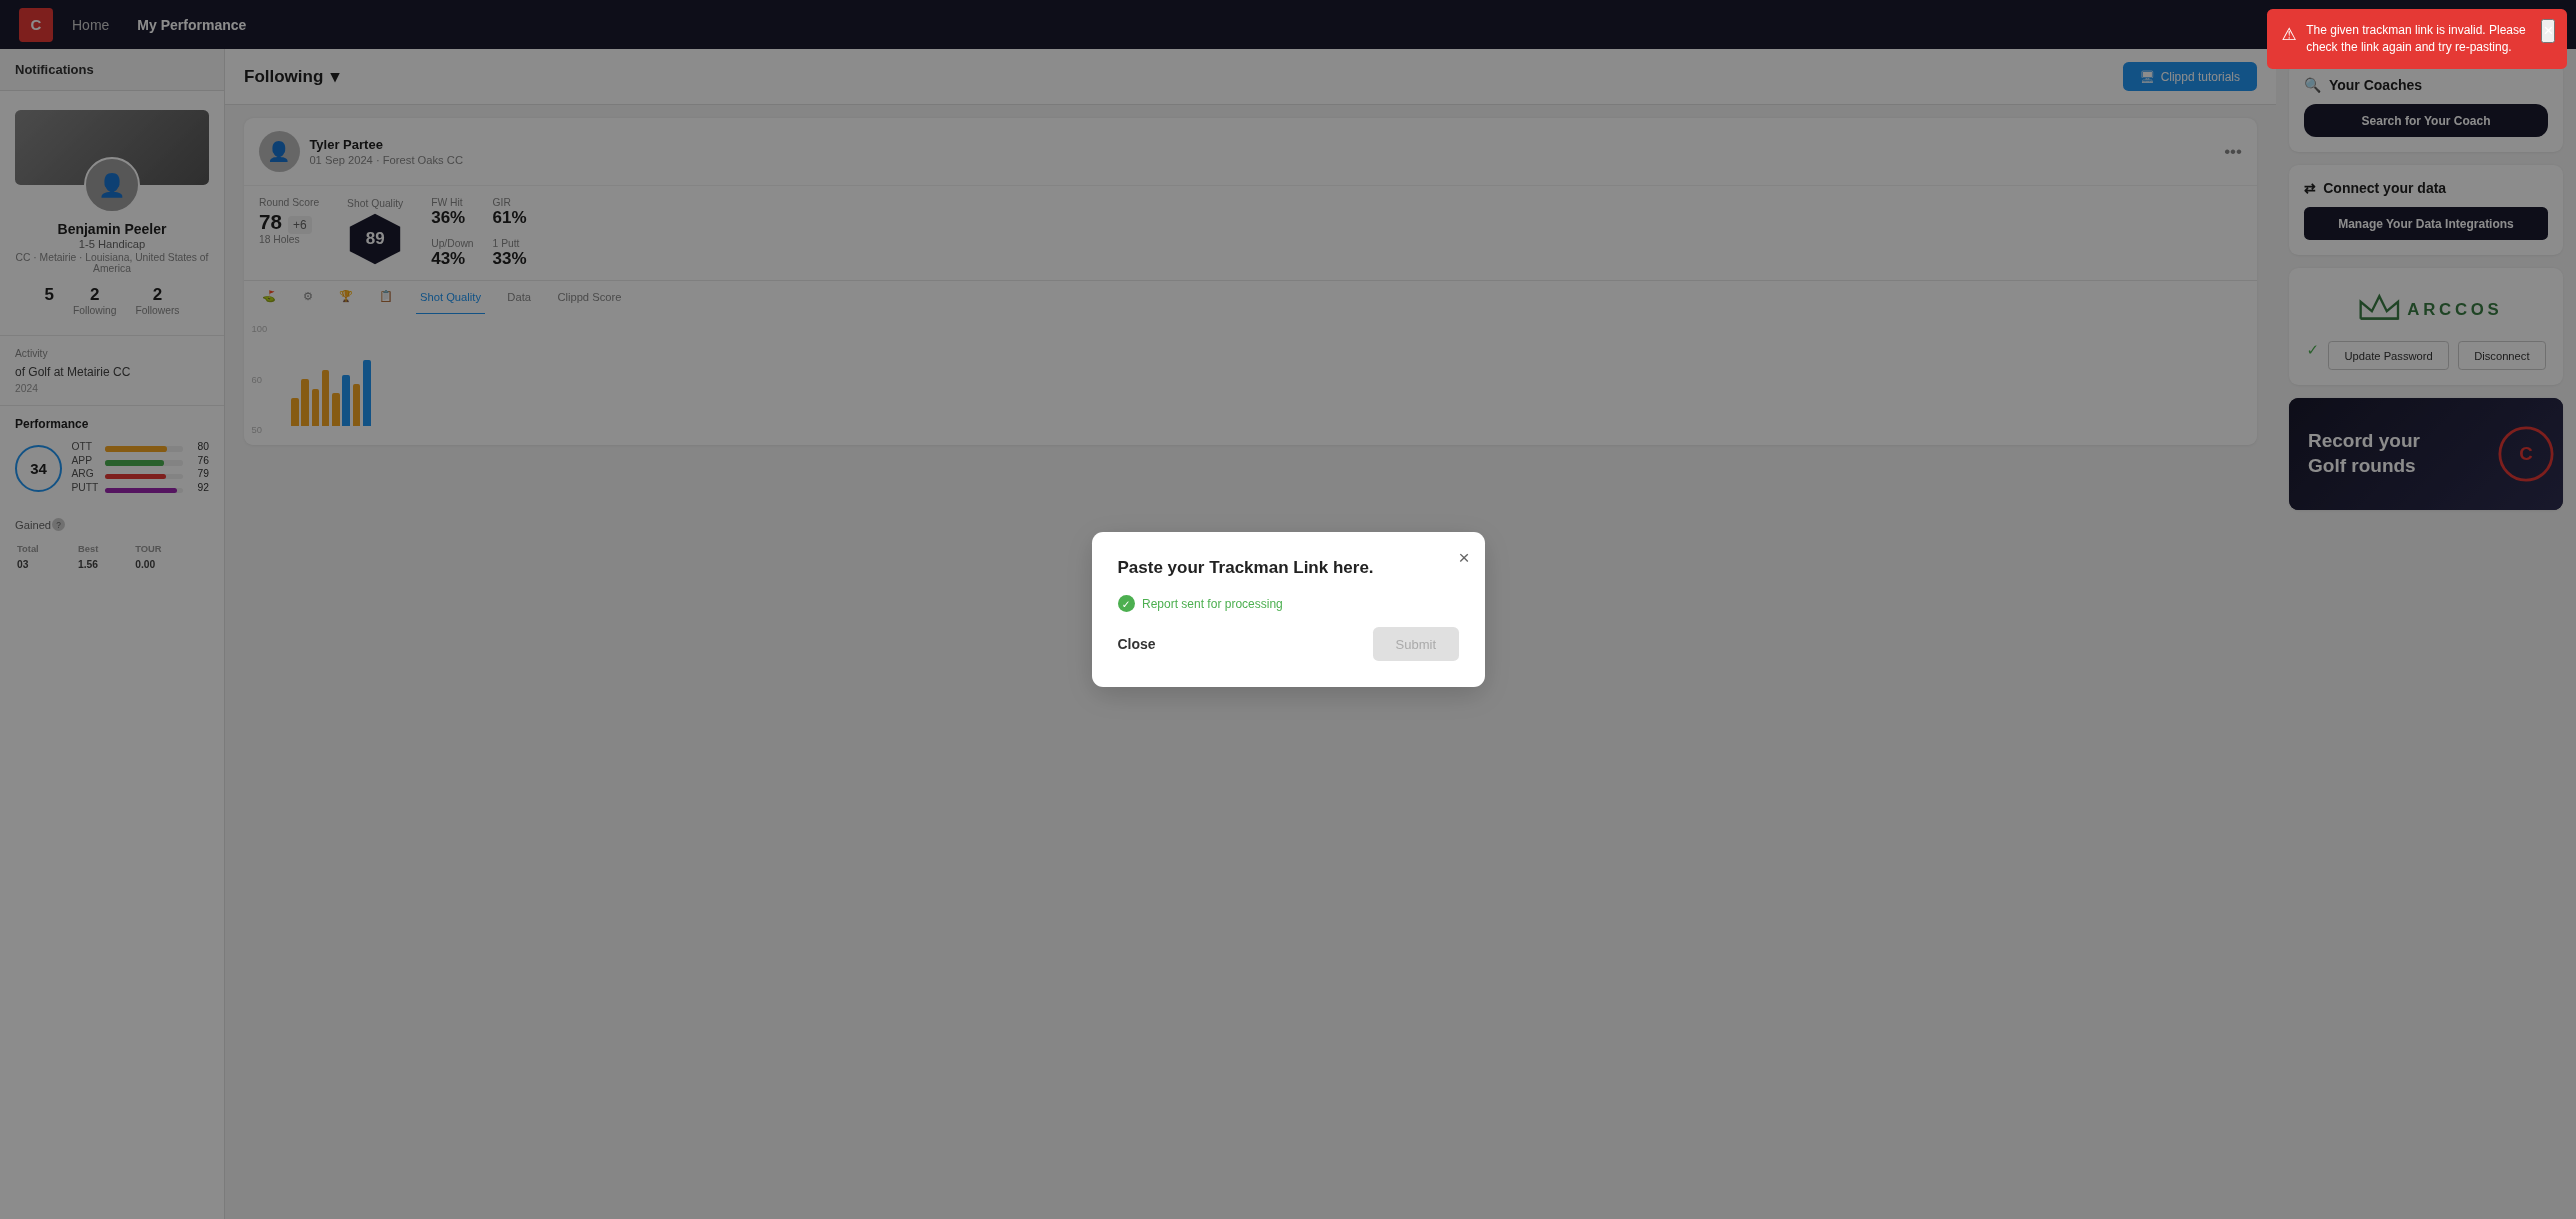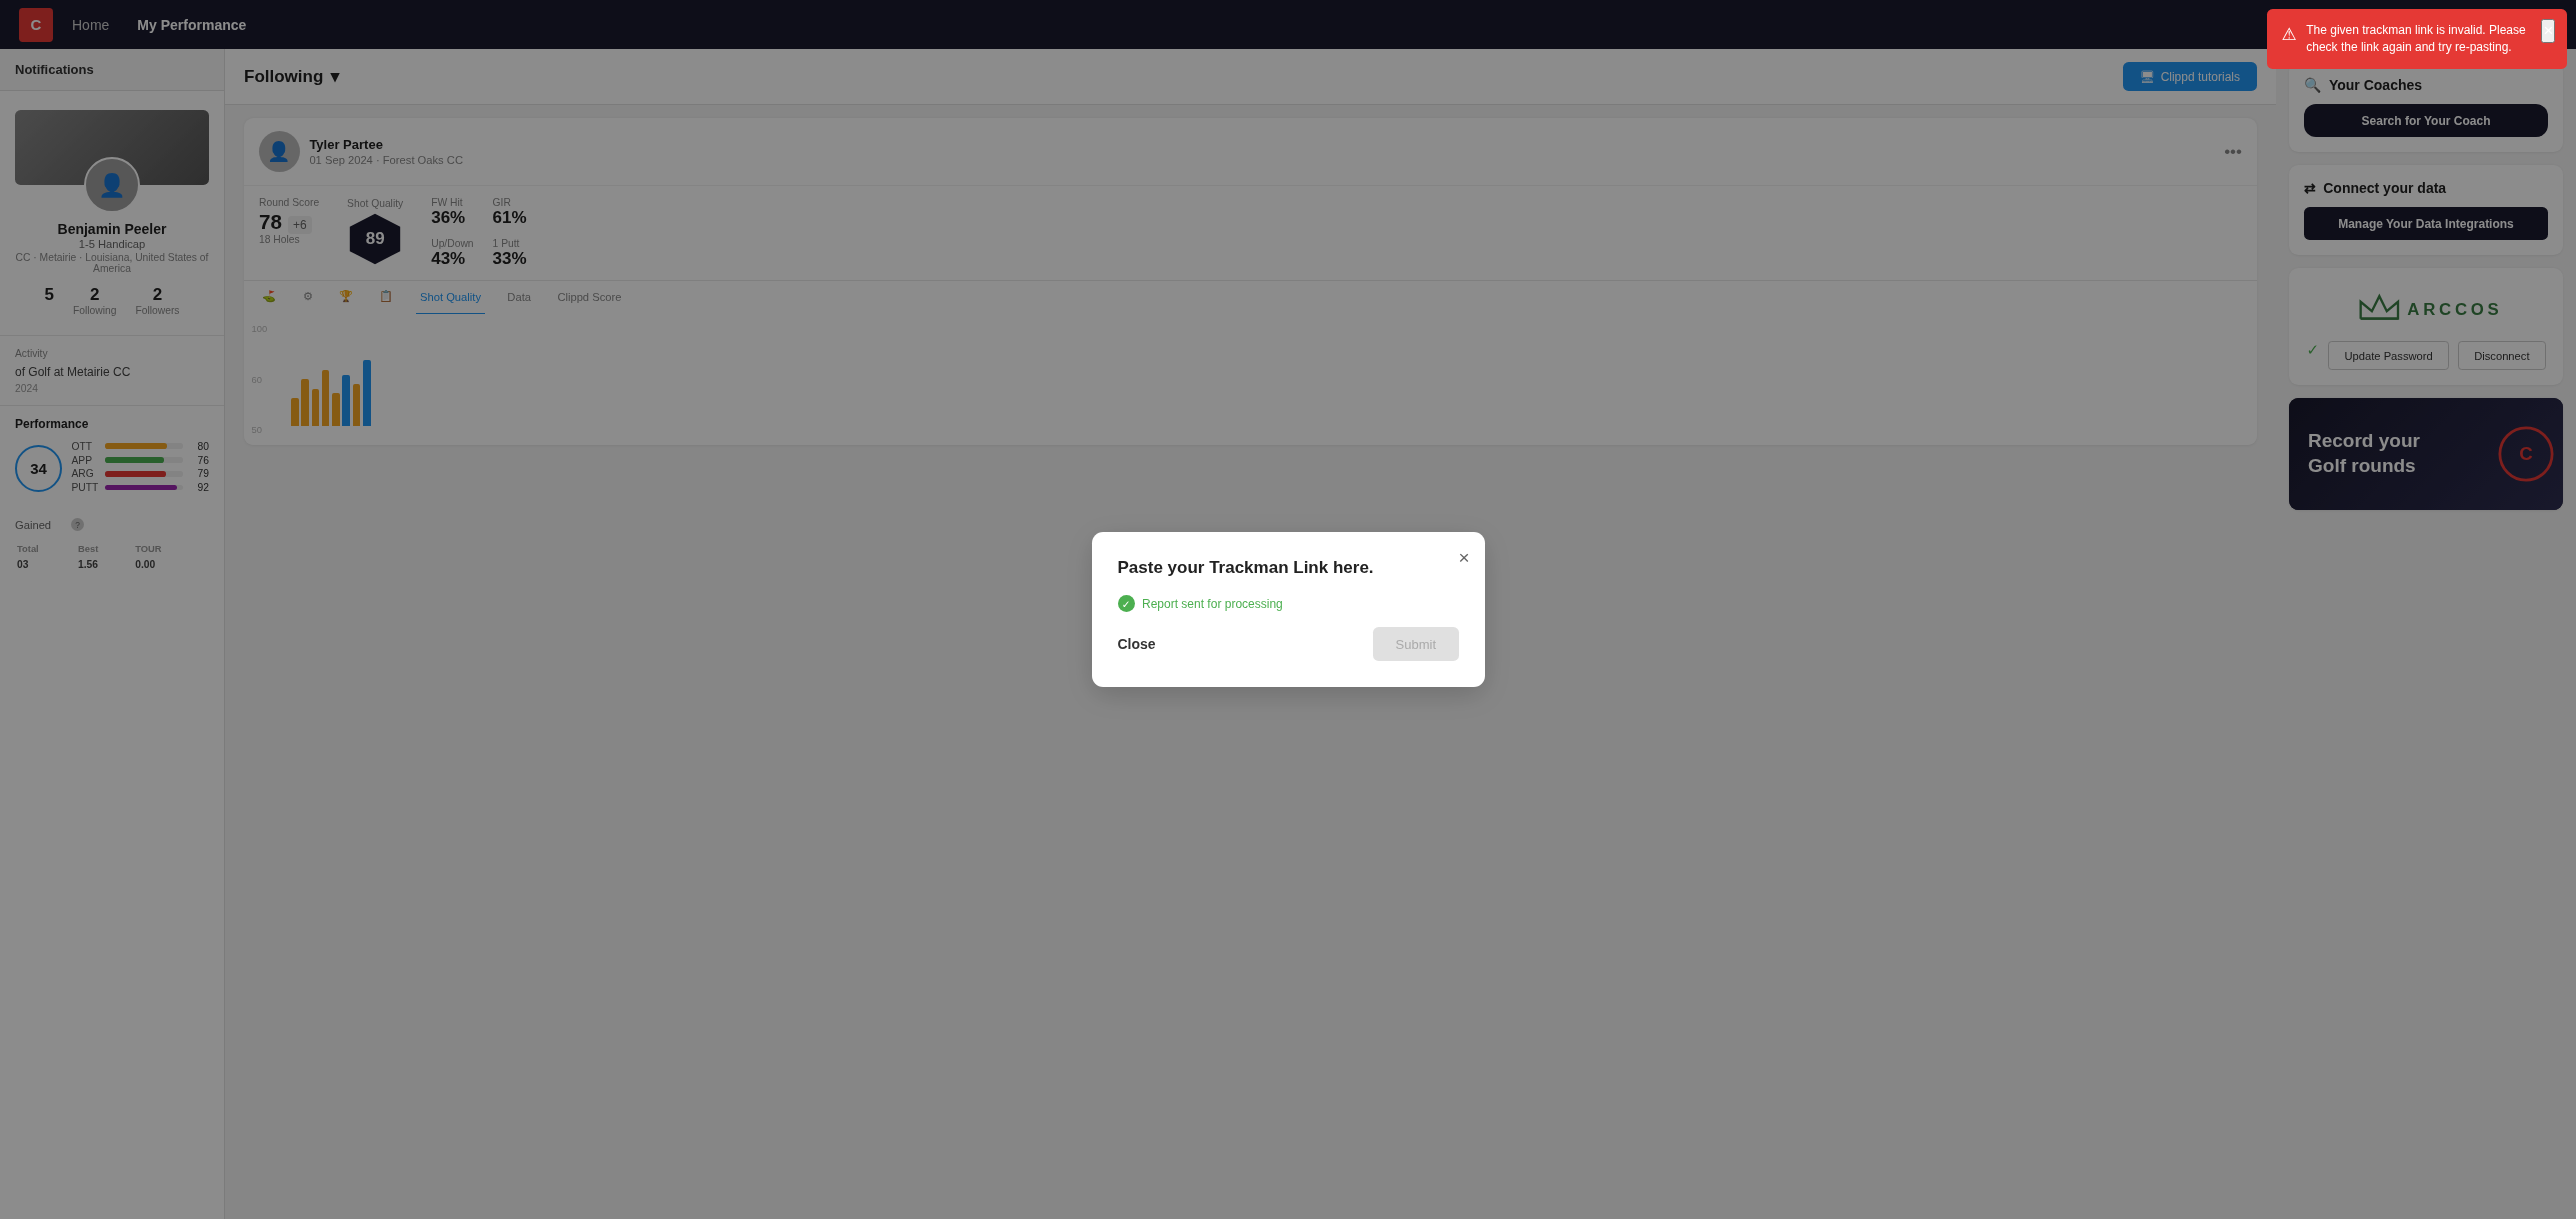--- a/index.html
+++ b/index.html
@@ -93,29 +93,29 @@
     .perf-quality-card {
       display: flex; align-items: center; gap: 9.4px; margin-bottom: 11.2px;
     }
     .circle-score {
       width: 47px; height: 47px; border-radius: 50%; border: 2.8px solid #2196f3;
       display: flex; align-items: center; justify-content: center;
       font-size: 15px; font-weight: 700; color: #222; flex-shrink: 0;
     }
     .perf-breakdown { flex: 1; }
     .perf-row {
-      display: flex; align-items: center; gap: 3.7px; margin-bottom: 2.8px; font-size: 10.3px; color: #555;
+      display: flex; align-items: flex-end; gap: 3.7px; margin-bottom: 2.8px; font-size: 10.3px; color: #555;
     }
     .perf-row .perf-cat { width: 30px; }
     .perf-bar-bg { flex: 1; height: 5.6px; background: #eee; border-radius: 2.8px; }
     .perf-bar { height: 100%; border-radius: 2.8px; }
     .perf-val { width: 22.5px; text-align: right; font-size: 10.3px; color: #333; }
 
     .gained-section { padding: 0 15px 11.2px; }
-    .gained-title { font-size: 11.2px; color: #666; margin-bottom: 7.5px; display: flex; align-items: center; gap: 20px; }
+    .gained-title { font-size: 11.2px; color: #666; margin-bottom: 7.5px; display: flex; align-items: center; gap: 1px; }
     .gained-table { width: 100%; font-size: 10.3px; }
     .gained-table td { padding: 1.9px 0; color: #444; font-weight: bold; }
     .gained-table .col-num { font-weight: 700; }
     .gained-table .col-header { color: #999; font-size: 9.4px; }
 
     
     .main-content { flex: 1; overflow-y: auto; padding: 0; background: #f5f5f5; }
     .feed-header {
       display: flex; align-items: center; justify-content: space-between;
       padding: 13px 19px; background: #fff; border-bottom: 0.9px solid #e0e0e0;

